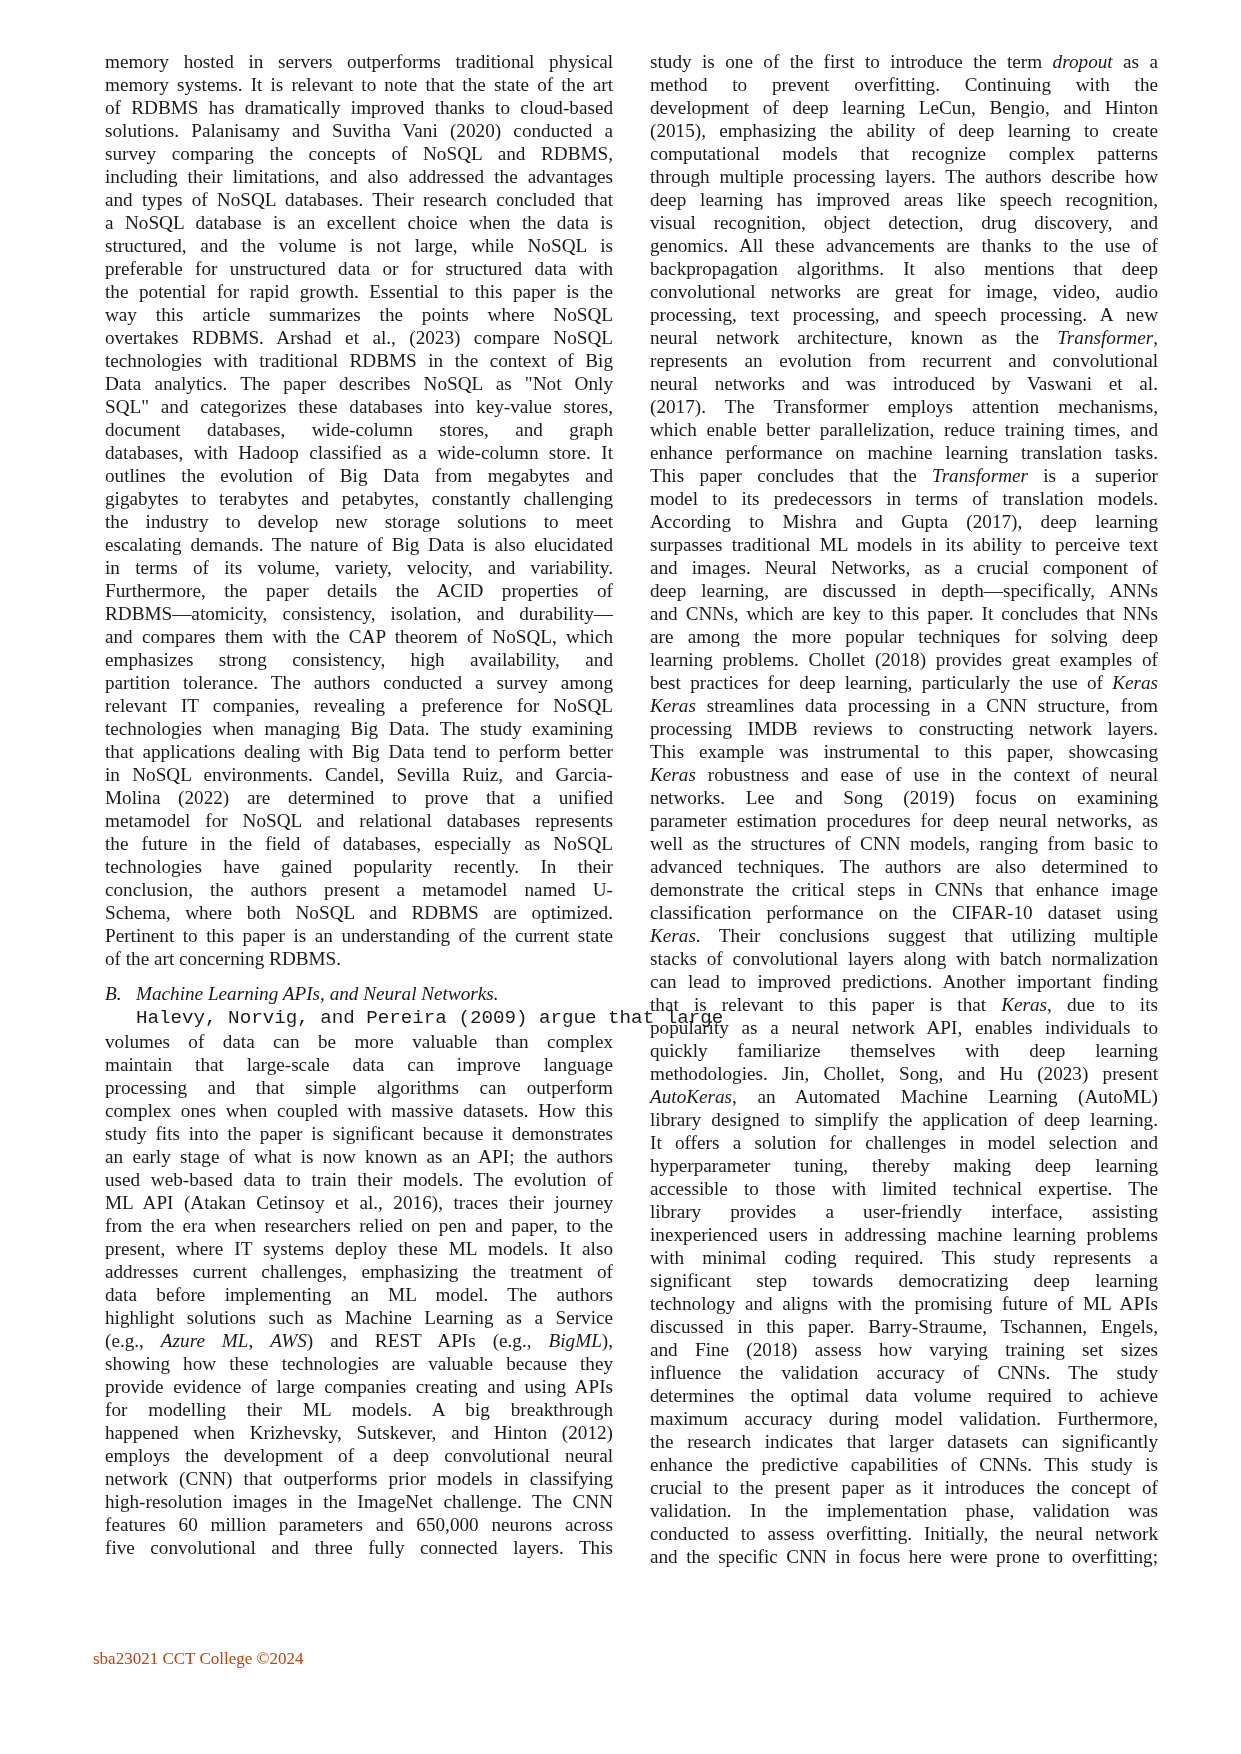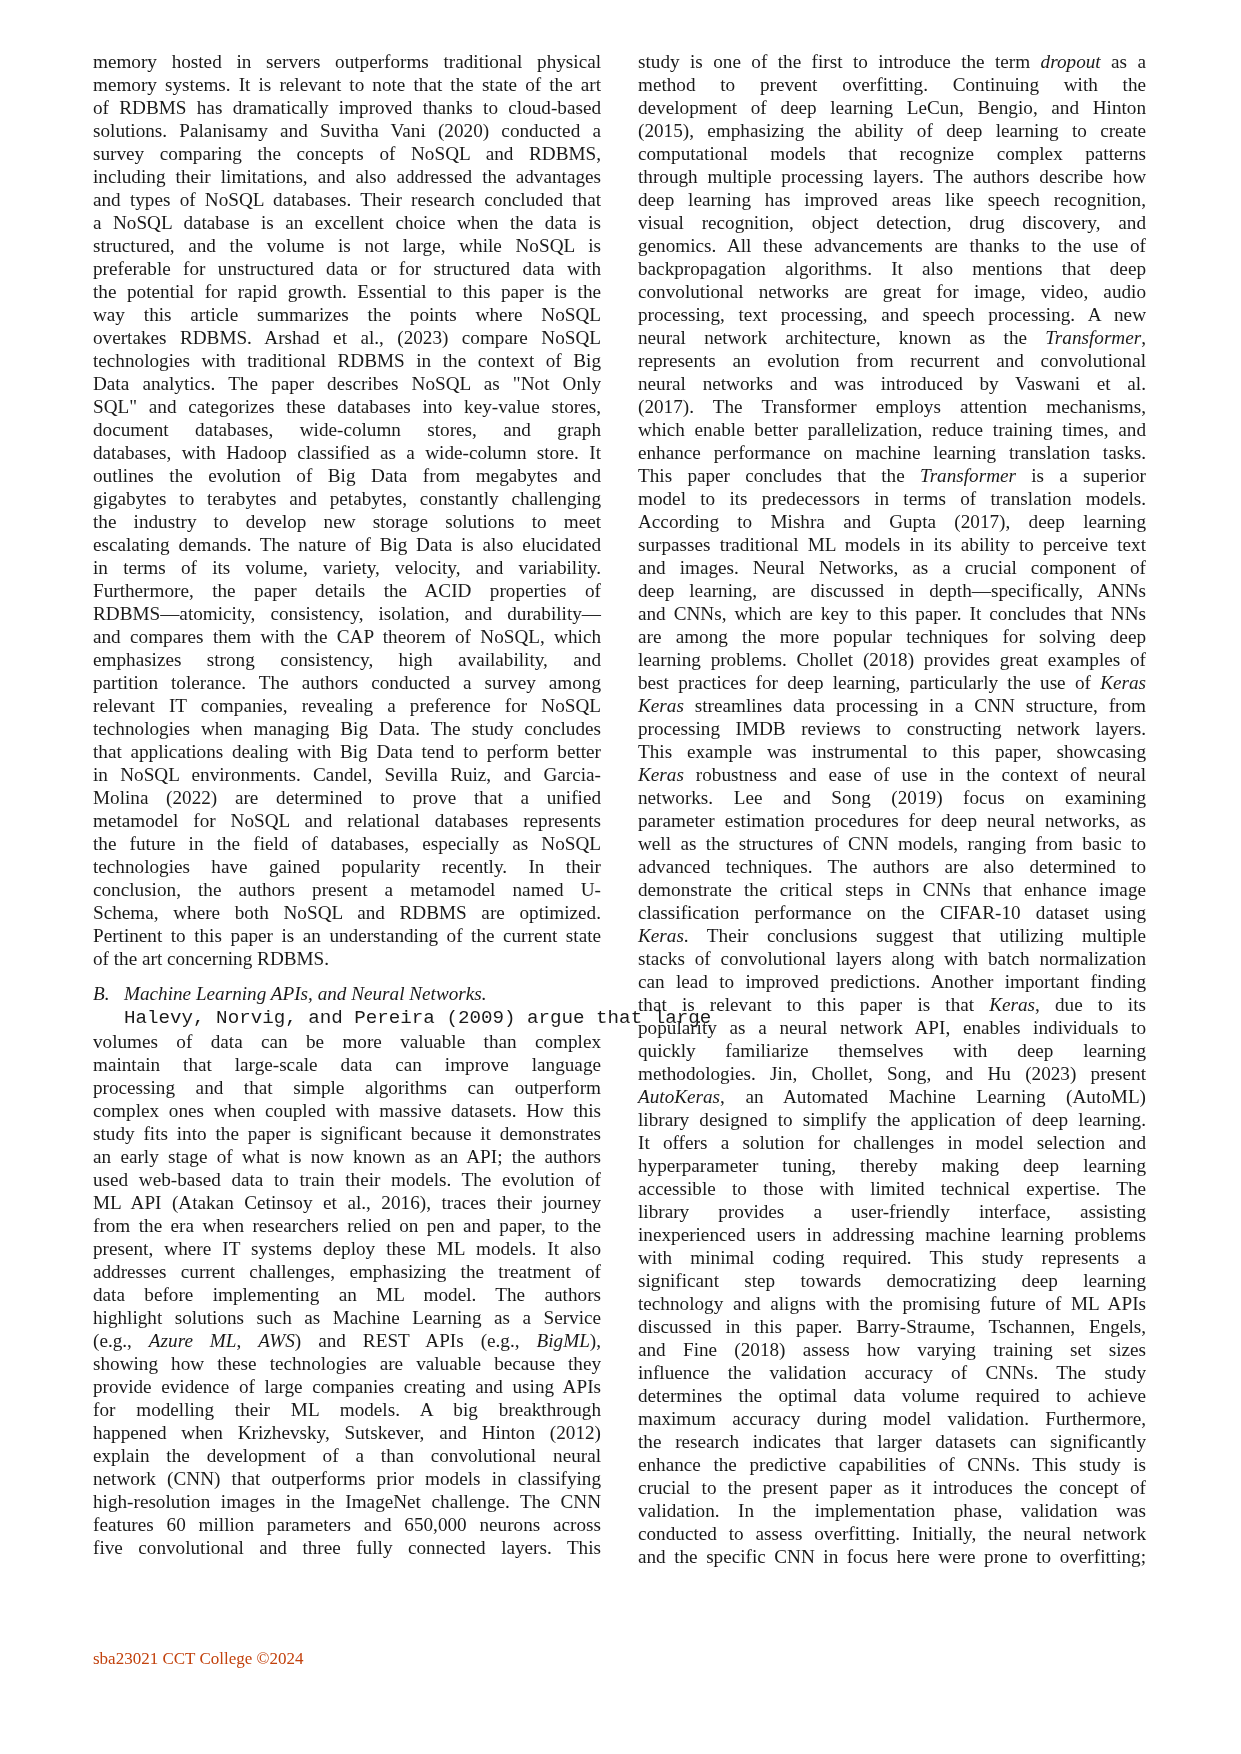--- a/index.html
+++ b/index.html
@@ -1,18 +1,18 @@
 <!DOCTYPE html>
 <html><head>
 <meta charset="utf-8">
 <style>
   html, body { margin: 0; padding: 0; background: #ffffff; }
   body { width: 1241px; height: 1754px; position: relative; overflow: hidden;
          font-family: "Liberation Serif", "DejaVu Serif", serif; color: #1a1a1a; }
-  .col { position: absolute; top: 50px; width: 508px; font-size: 19.2px; line-height: 23px; }
+  .col { position: absolute; top: 50px; width: 508px; font-size: 19.2px; line-height: 23px; margin-left: 12px; }
   .col-left { left: 93px; }
   .col-right { left: 638px; }
   .ln { display: block; text-align: justify; text-align-last: justify; white-space: nowrap; height: 23px; overflow: visible; }
   .ln.last { text-align-last: left; }
   .ln.indent { text-indent: 31px; font-family: Liberation Mono, monospace; }
   .heading { display: block; font-style: italic; margin: 12px 0 2px 0; height: 23px; white-space: nowrap; }
   .heading .num { display: inline-block; width: 31px; font-style: italic; }
   i { font-style: italic; }
   .footer { position: absolute; left: 93px; top: 1648px; font-size: 17px; line-height: 22px; color: #c2410c; }
 </style>
@@ -43,21 +43,21 @@
       <span class="ln">gigabytes to terabytes and petabytes, constantly challenging</span>
       <span class="ln">the industry to develop new storage solutions to meet</span>
       <span class="ln">escalating demands. The nature of Big Data is also elucidated</span>
       <span class="ln">in terms of its volume, variety, velocity, and variability.</span>
       <span class="ln">Furthermore, the paper details the ACID properties of</span>
       <span class="ln">RDBMS—atomicity, consistency, isolation, and durability—</span>
       <span class="ln">and compares them with the CAP theorem of NoSQL, which</span>
       <span class="ln">emphasizes strong consistency, high availability, and</span>
       <span class="ln">partition tolerance. The authors conducted a survey among</span>
       <span class="ln">relevant IT companies, revealing a preference for NoSQL</span>
-      <span class="ln">technologies when managing Big Data. The study concludes</span>
+      <span class="ln">technologies when managing Big Data. The study examining</span>
       <span class="ln">that applications dealing with Big Data tend to perform better</span>
       <span class="ln">in NoSQL environments. Candel, Sevilla Ruiz, and Garcia-</span>
       <span class="ln">Molina (2022) are determined to prove that a unified</span>
       <span class="ln">metamodel for NoSQL and relational databases represents</span>
       <span class="ln">the future in the field of databases, especially as NoSQL</span>
       <span class="ln">technologies have gained popularity recently. In their</span>
       <span class="ln">conclusion, the authors present a metamodel named U-</span>
       <span class="ln">Schema, where both NoSQL and RDBMS are optimized.</span>
       <span class="ln">Pertinent to this paper is an understanding of the current state</span>
       <span class="ln last">of the art concerning RDBMS.</span>
@@ -78,21 +78,21 @@
       <span class="ln">from the era when researchers relied on pen and paper, to the</span>
       <span class="ln">present, where IT systems deploy these ML models. It also</span>
       <span class="ln">addresses current challenges, emphasizing the treatment of</span>
       <span class="ln">data before implementing an ML model. The authors</span>
       <span class="ln">highlight solutions such as Machine Learning as a Service</span>
       <span class="ln">(e.g., <i>Azure ML</i>, <i>AWS</i>) and REST APIs (e.g., <i>BigML</i>),</span>
       <span class="ln">showing how these technologies are valuable because they</span>
       <span class="ln">provide evidence of large companies creating and using APIs</span>
       <span class="ln">for modelling their ML models. A big breakthrough</span>
       <span class="ln">happened when Krizhevsky, Sutskever, and Hinton (2012)</span>
-      <span class="ln">explain the development of a than convolutional neural</span>
+      <span class="ln">employs the development of a deep convolutional neural</span>
       <span class="ln">network (CNN) that outperforms prior models in classifying</span>
       <span class="ln">high-resolution images in the ImageNet challenge. The CNN</span>
       <span class="ln">features 60 million parameters and 650,000 neurons across</span>
       <span class="ln">five convolutional and three fully connected layers. This</span>
     </div>
 </div>
 
 <div class="col col-right">
   <div id="p3">
       <span class="ln">study is one of the first to introduce the term <i>dropout</i> as a</span>

